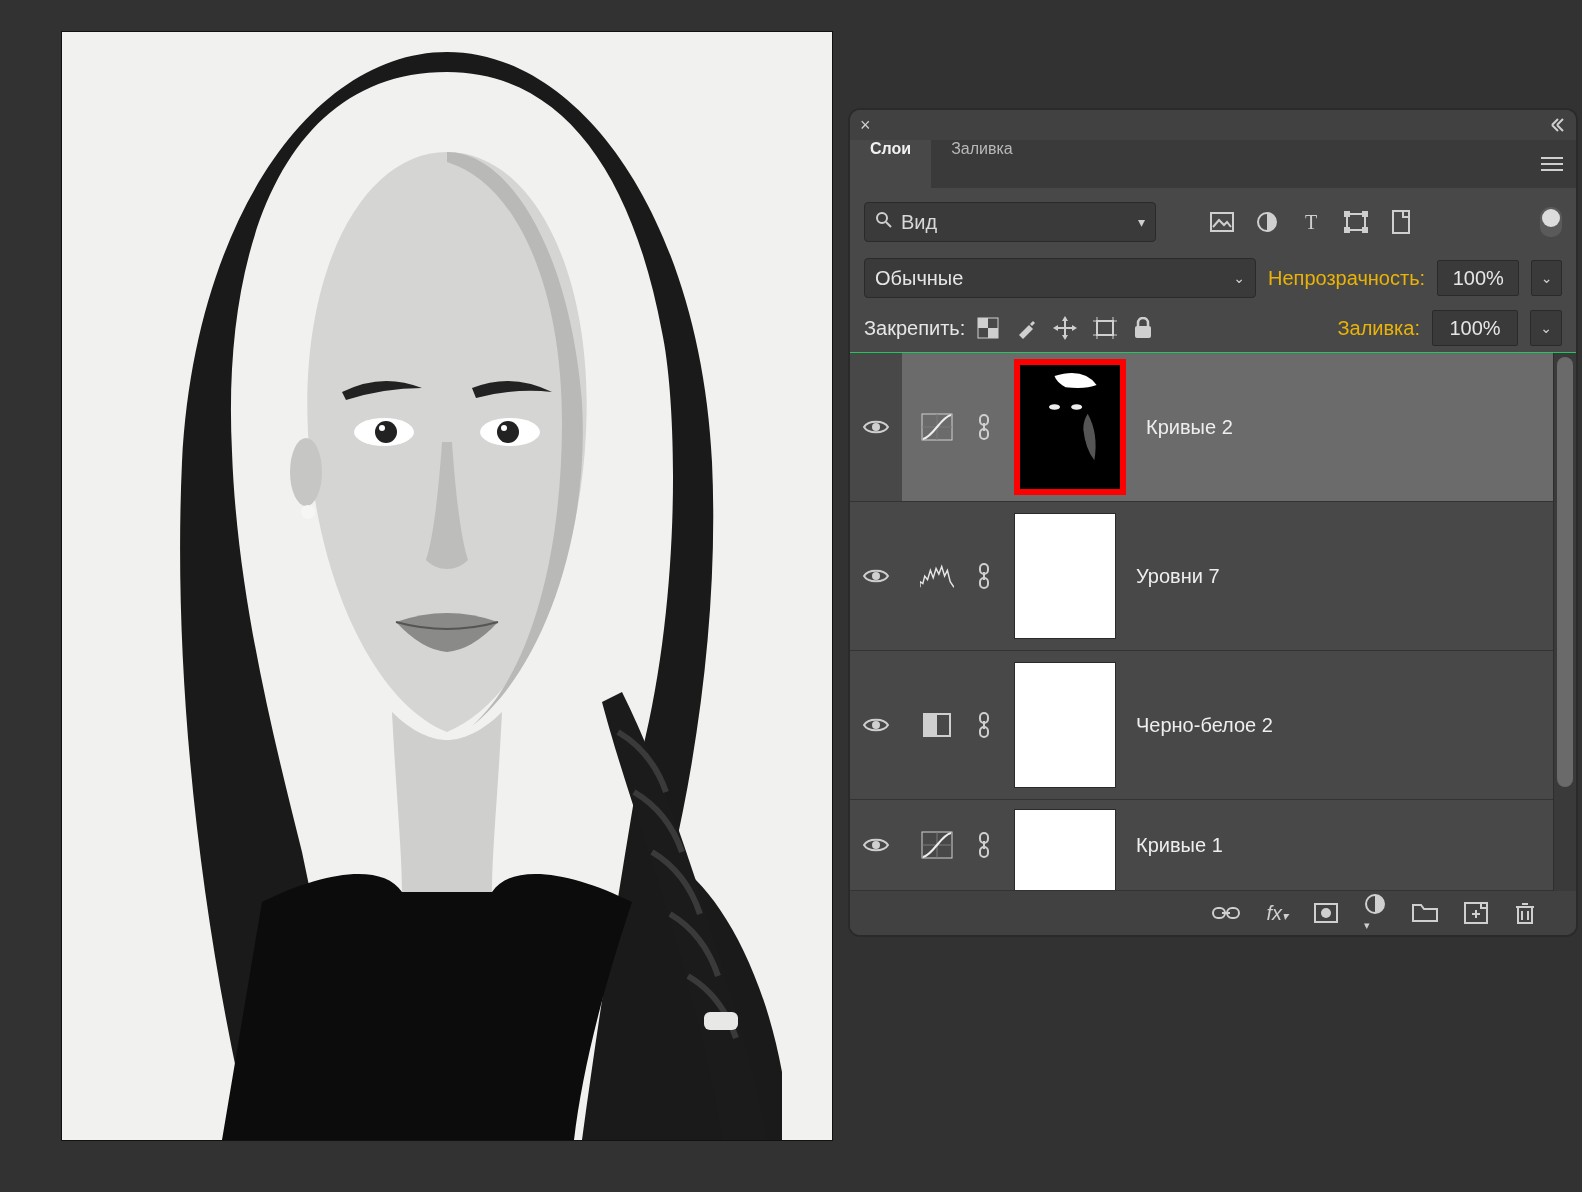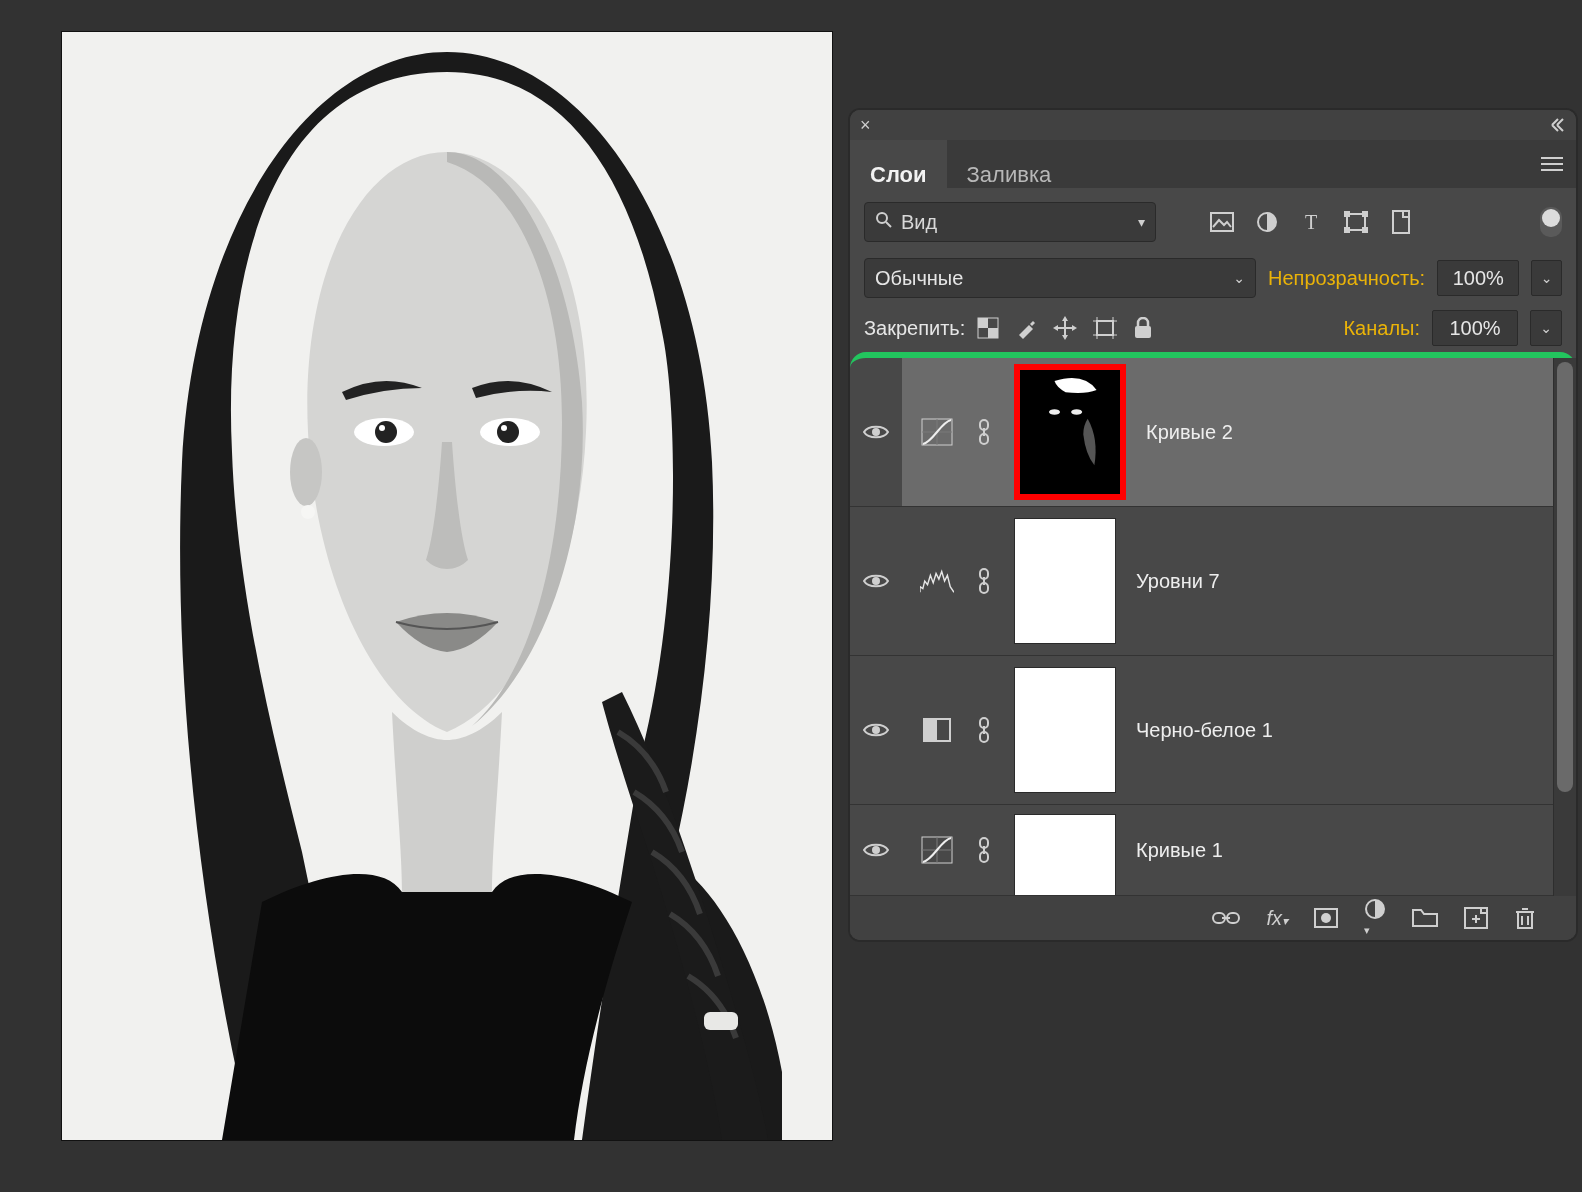--- a/index.html
+++ b/index.html
@@ -56,23 +56,23 @@
   .panel-collapse svg { display: block; }
 
   .tabs {
     display: flex;
     align-items: stretch;
     height: 48px;
     background: #3a3a3a;
   }
   .tab {
     display: flex;
-    align-items: flex-end;
+    align-items: flex-start;
     padding: 0 20px;
-    font-size: 22px;
+    font-size: 16px;
     color: #b8b8b8;
     cursor: pointer;
   }
   .tab.active {
     background: #484848;
     color: #f2f2f2;
     font-weight: bold;
   }
   .tab-menu-icon {
     margin-left: auto;
@@ -165,22 +165,21 @@
     align-items: center;
     justify-content: center;
     border-radius: 2px;
   }
 
   .lock-icons { display: flex; align-items: center; gap: 16px; }
   .lock-icons svg { display: block; }
 
   .layers-container {
     display: flex;
-    border-top: 6px solid #22c55e;
-    border-radius: 16px;
+    border-top: 1px solid #22c55e;
   }
   .eye-col {
     width: 52px;
     display: flex;
     flex-direction: column;
   }
   .eye-cell {
     display: flex;
     align-items: center;
     justify-content: center;
@@ -430,21 +429,21 @@
             <line x1="20" y1="0" x2="20" y2="22" stroke="#cfcfcf"></line>
           </svg>
         </span>
       <span>
           <svg width="20" height="22" viewBox="0 0 20 22">
             <rect x="2" y="9" width="16" height="12" rx="2" fill="#cfcfcf"></rect>
             <path d="M5 9 V6 a5 5 0 0 1 10 0 V9" stroke="#cfcfcf" stroke-width="2.5" fill="none"></path>
           </svg>
         </span>
     </div>
-    <span class="label-right">Каналы:</span>
+    <span class="label-right">Заливка:</span>
     <div class="value-box">
         <span>100%</span>
       </div>
     <div class="dd-arrow">
         <span class="chev">⌄</span>
       </div>
   </div>
 
   <div class="layers-container">
     <div class="eye-col">
@@ -529,21 +528,21 @@
             </svg>
         </div>
         <div class="link-icn">
           <svg width="14" height="26" viewBox="0 0 14 26">
               <rect x="3" y="1" width="8" height="10" rx="4" stroke="#cfcfcf" stroke-width="2" fill="none"></rect>
               <rect x="3" y="15" width="8" height="10" rx="4" stroke="#cfcfcf" stroke-width="2" fill="none"></rect>
               <line x1="7" y1="9" x2="7" y2="17" stroke="#cfcfcf" stroke-width="2"></line>
             </svg>
         </div>
         <div class="mask-thumb"></div>
-        <span class="layer-name">Черно-белое 1</span>
+        <span class="layer-name">Черно-белое 2</span>
       </div>
 
       <div class="layer-row" style="height:90px;overflow:hidden">
         <div class="adj-curves">
           <svg width="32" height="28" viewBox="0 0 32 28">
               <rect x="1" y="1" width="30" height="26" stroke="#cfcfcf" fill="none"></rect>
               <line x1="1" y1="14" x2="31" y2="14" stroke="#7a7a7a"></line>
               <line x1="16" y1="1" x2="16" y2="27" stroke="#7a7a7a"></line>
               <path d="M2 26 C 12 24 20 4 30 2" stroke="#eee" stroke-width="2" fill="none"></path>
             </svg>

